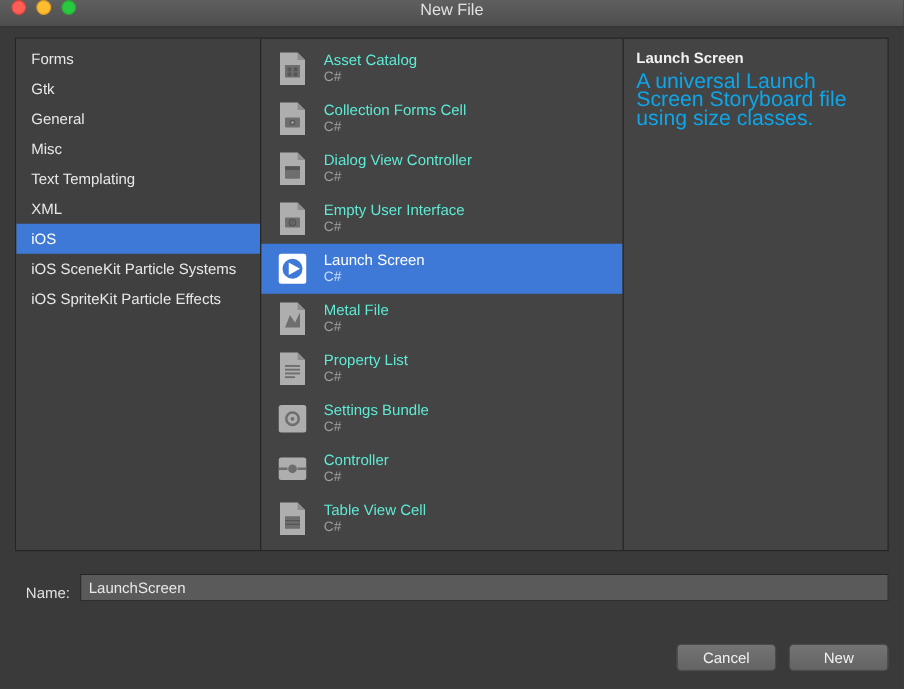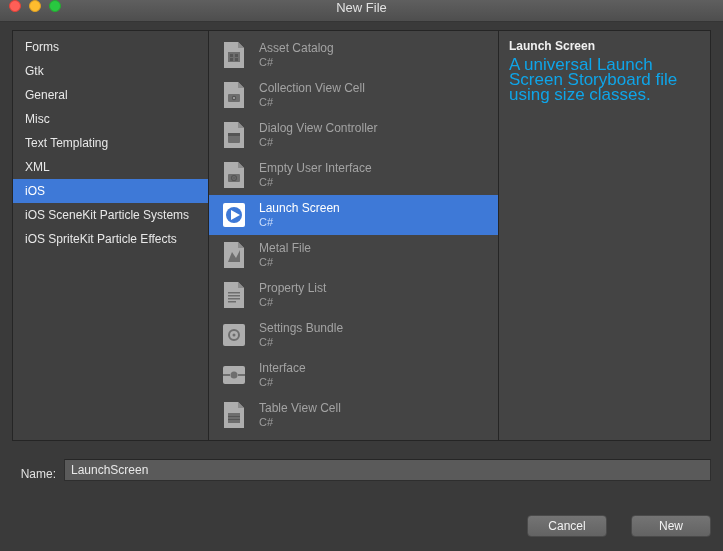--- a/index.html
+++ b/index.html
@@ -87,21 +87,21 @@
     padding:4px 10px 4px 10px;
     cursor:default;
   }
   .tmpl-item.selected{background:var(--sel);}
   .tmpl-icon{
     width:30px;height:32px;
     flex:0 0 30px;
     display:flex;align-items:center;justify-content:center;
   }
   .tmpl-text{display:flex;flex-direction:column;line-height:14px;}
-  .tmpl-name{font-size:12px;color:#a3a3a3;}
+  .tmpl-name{font-size:12px;color:#5eead4;}
   .tmpl-item.selected .tmpl-name{color:#fff;}
   .tmpl-sub{font-size:11px;color:var(--text-dim);}
   .tmpl-item.selected .tmpl-sub{color:#cddffb;}
 
   .desc-title{font-weight:600;font-size:12px;margin-bottom:4px;color:#f0f0f0;}
   .desc-body{font-size:17px;color:#0ea5e9;line-height:15px;}
 
   
   .name-row{
     position:absolute;
@@ -118,21 +118,21 @@
     color:#e8e8e8;
     padding:0 6px;
     font-size:12px;
     outline:none;
     margin-top:28px;
   }
 
   .btn-row{
     position:absolute;
     right:12px;bottom:14px;
-    display:flex;gap:24px;
+    display:flex;gap:10px;
   }
   .btn{
     min-width:80px;height:22px;
     background:linear-gradient(to bottom,#747474,#636363);
     border:1px solid #4a4a4a;
     border-radius:4px;
     color:#f2f2f2;
     font-size:12px;
     text-align:center;
     line-height:20px;
@@ -244,21 +244,21 @@
           <div class="tmpl-sub">C#</div>
         </div>
       </div>
       <div class="tmpl-item">
         <div class="tmpl-icon">
           <svg class="icon-svg">
             <use href="#ic-collection"></use>
           </svg>
         </div>
         <div class="tmpl-text">
-          <div class="tmpl-name">Collection View Cell</div>
+          <div class="tmpl-name">Collection Forms Cell</div>
           <div class="tmpl-sub">C#</div>
         </div>
       </div>
       <div class="tmpl-item">
         <div class="tmpl-icon">
           <svg class="icon-svg">
             <use href="#ic-dialog"></use>
           </svg>
         </div>
         <div class="tmpl-text">
@@ -321,21 +321,21 @@
           <div class="tmpl-sub">C#</div>
         </div>
       </div>
       <div class="tmpl-item">
         <div class="tmpl-icon">
           <svg class="icon-svg">
             <use href="#ic-story"></use>
           </svg>
         </div>
         <div class="tmpl-text">
-          <div class="tmpl-name">Interface</div>
+          <div class="tmpl-name">Controller</div>
           <div class="tmpl-sub">C#</div>
         </div>
       </div>
       <div class="tmpl-item">
         <div class="tmpl-icon">
           <svg class="icon-svg">
             <use href="#ic-table"></use>
           </svg>
         </div>
         <div class="tmpl-text">

